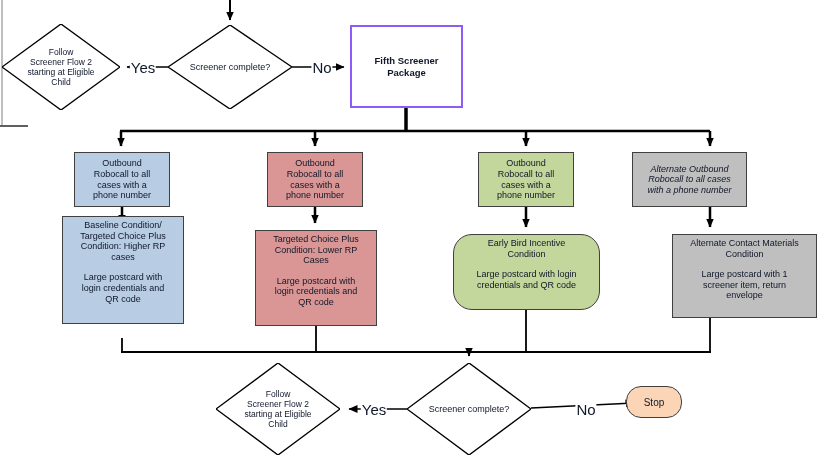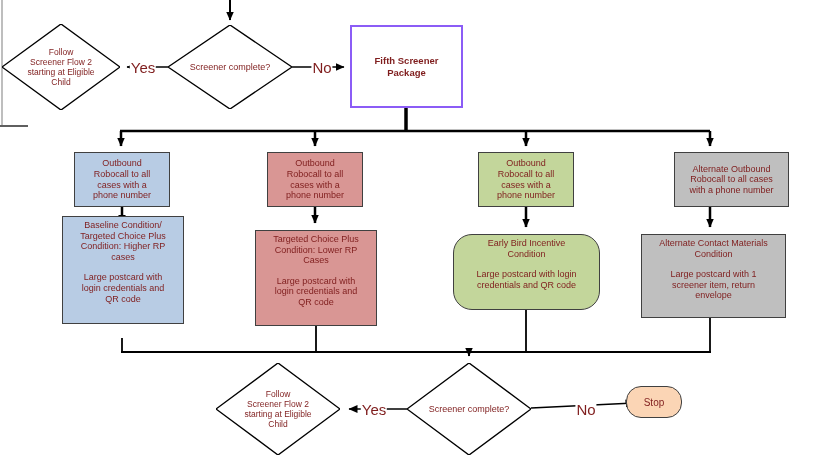--- a/index.html
+++ b/index.html
@@ -1,18 +1,18 @@
 <!DOCTYPE html>
 <html><head>
 <meta charset="utf-8">
 <style>
   html,body{margin:0;padding:0;background:#fff;}
   #canvas{
     position:relative;width:820px;height:457px;background:#ffffff;
-    font-family:"Liberation Sans","DejaVu Sans",sans-serif;color:#7f1d1d;
+    font-family:"Liberation Sans","DejaVu Sans",sans-serif;color:#0f172a;
     overflow:hidden;
   }
   #connectors{position:absolute;left:0;top:0;width:820px;height:457px;}
   .node{position:absolute;box-sizing:border-box;}
   .pre{white-space:pre-line;}
   .diamond{display:flex;align-items:center;justify-content:center;text-align:center;}
   .diamond > svg{position:absolute;left:0;top:0;width:100%;height:100%;}
   .diamond .dtext{position:relative;font-size:9px;line-height:1.18;}
   .rectbox{
     background:#fff;border:2px solid #8b5cf6;display:flex;align-items:center;
@@ -134,24 +134,24 @@
 Robocall to all
 cases with a
 phone number</div>
   <div class="node condbox" style="left: 453px; top: 234px; width: 147px; height: 76px; background-color: rgb(195, 214, 155); border-radius: 19px;">
     <div class="pre">Early Bird Incentive
 Condition</div>
     <div class="pre materials">Large postcard with login
 credentials and QR code</div>
   </div>
 
-  <div class="node robobox pre" style="left: 674px; top: 152px; width: 115px; height: 55px; background-color: rgb(191, 191, 191);">Alternate Outbound
+  <div class="node robobox pre" style="left: 632px; top: 152px; width: 115px; height: 55px; background-color: rgb(191, 191, 191); font-style: italic;">Alternate Outbound
 Robocall to all cases
 with a phone number</div>
-  <div class="node condbox" style="left: 641px; top: 234px; width: 145px; height: 84px; background-color: rgb(191, 191, 191);">
+  <div class="node condbox" style="left: 672px; top: 234px; width: 145px; height: 84px; background-color: rgb(191, 191, 191);">
     <div class="pre">Alternate Contact Materials
 Condition</div>
     <div class="pre materials">Large postcard with 1
 screener item, return
 envelope</div>
   </div>
 
   <div class="node diamond" style="left:216px;top:363px;width:124px;height:92px;">
     <svg viewBox="0 0 100 100" preserveAspectRatio="none">
         <polygon points="50,0 100,50 50,100 0,50" fill="#fff" stroke="#000" stroke-width="1.4" vector-effect="non-scaling-stroke"></polygon>

